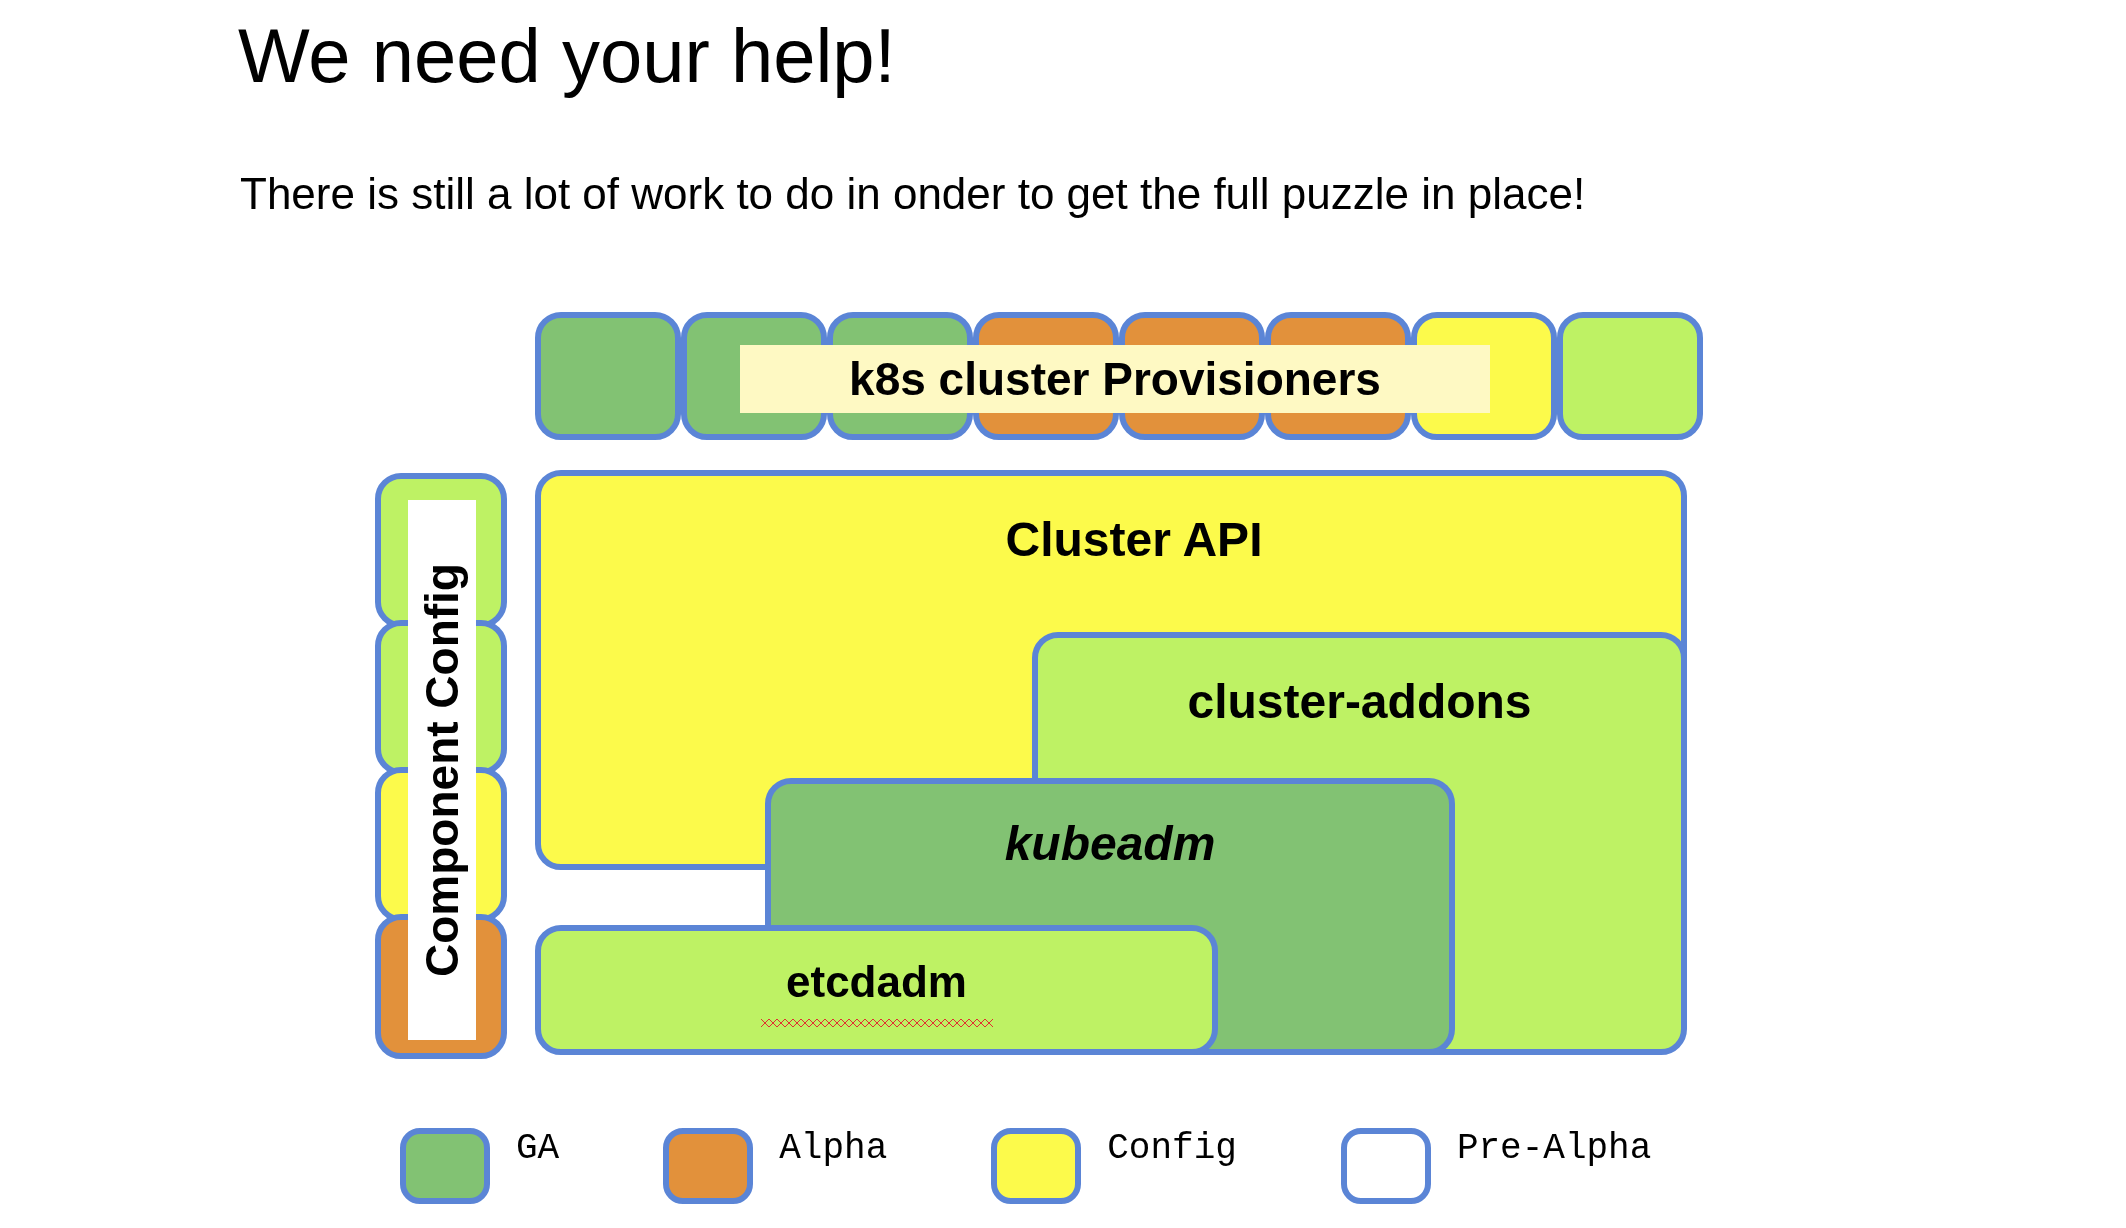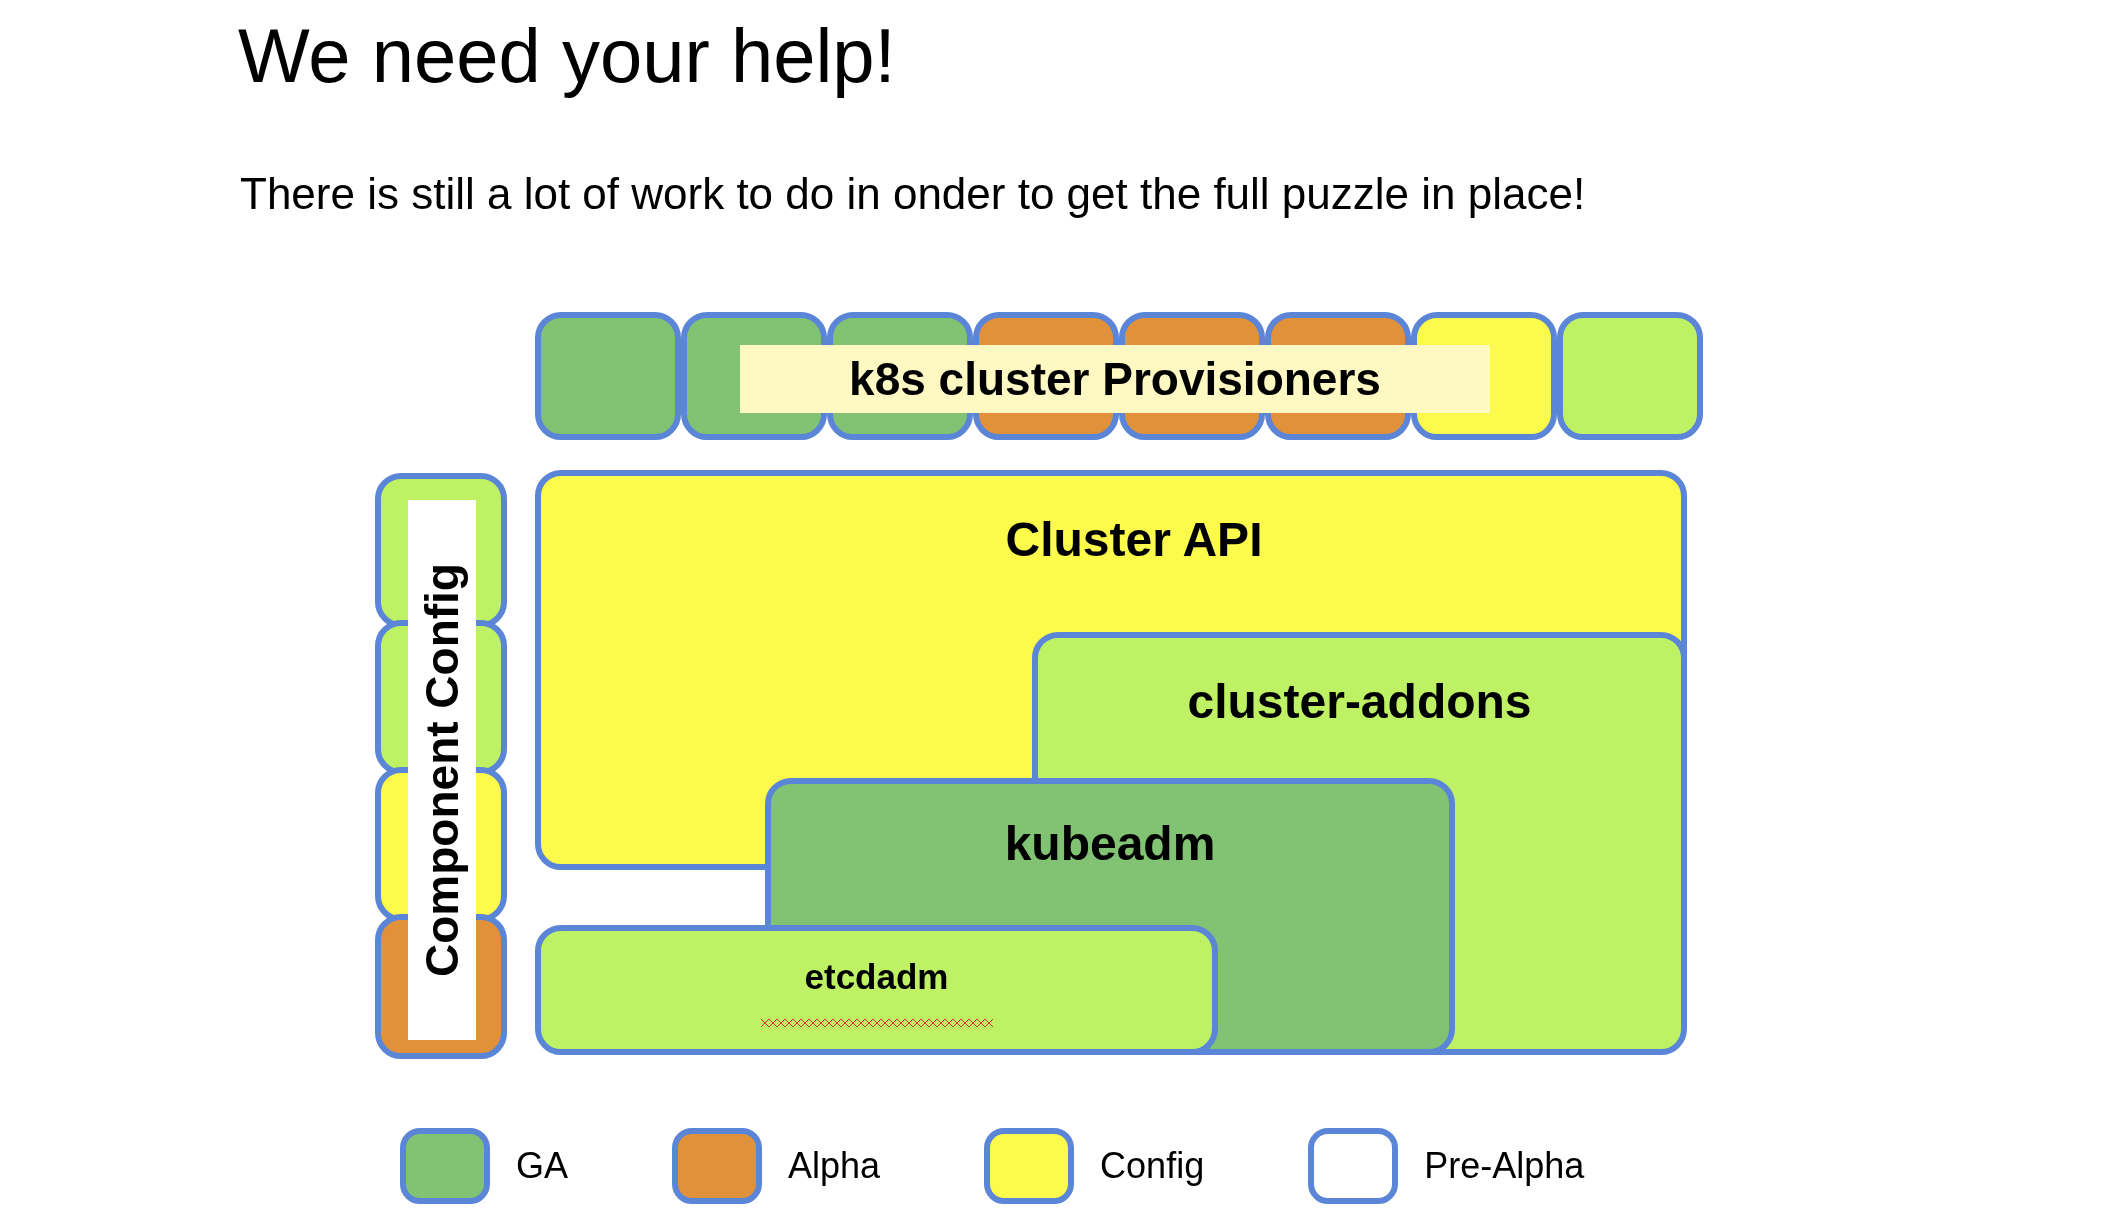--- a/index.html
+++ b/index.html
@@ -109,40 +109,41 @@
   }
   #cluster-addons {
     left: 1032px; top: 632px;
     width: 655px; height: 423px;
     z-index: 20;
   }
   #kubeadm {
     left: 765px; top: 778px;
     width: 690px; height: 277px;
     z-index: 30;
+    font-style: italic;
   }
   #etcdadm {
     left: 535px; top: 925px;
     width: 683px; height: 130px;
     z-index: 35;
   }
 
   .box-label {
     position: absolute;
     left: 0;
     width: 100%;
     text-align: center;
     font-weight: bold;
     color: #000000;
     pointer-events: none;
   }
   #cluster-api-label    { top: 36px;  font-size: 48px; padding-left: 23px; }
   #cluster-addons-label { top: 36px;  font-size: 48px; }
   #kubeadm-label        { top: 32px;  font-size: 48px; }
-  #etcdadm-label        { top: 26px;  font-size: 35px; }
+  #etcdadm-label        { top: 26px;  font-size: 44px; }
 
   
   .squiggle {
     position: absolute;
     left: 50%;
     transform: translateX(-50%);
     top: 88px;
     width: 232px;
     height: 8px;
     background-repeat: repeat-x;
@@ -156,22 +157,23 @@
   #legend {
     position: absolute;
     left: 400px;
     top: 1128px;
     height: 76px;
     display: flex;
     align-items: center;
   }
   .legend-item {
     display: flex;
-    align-items: center;
+    align-items: flex-start;
     margin-right: 104px;
+    font-family: Liberation Mono, monospace;
   }
   .legend-swatch {
     box-sizing: border-box;
     width: 90px;
     height: 76px;
     border: 6px solid #5b85d6;
     border-radius: 20px;
     margin-right: 26px;
   }
   .legend-swatch.ga       { background: #82c273; }

